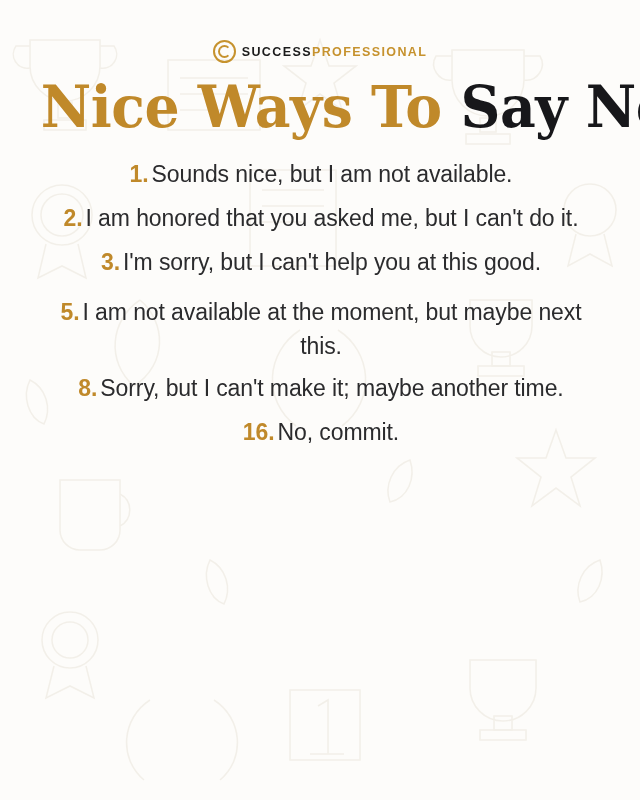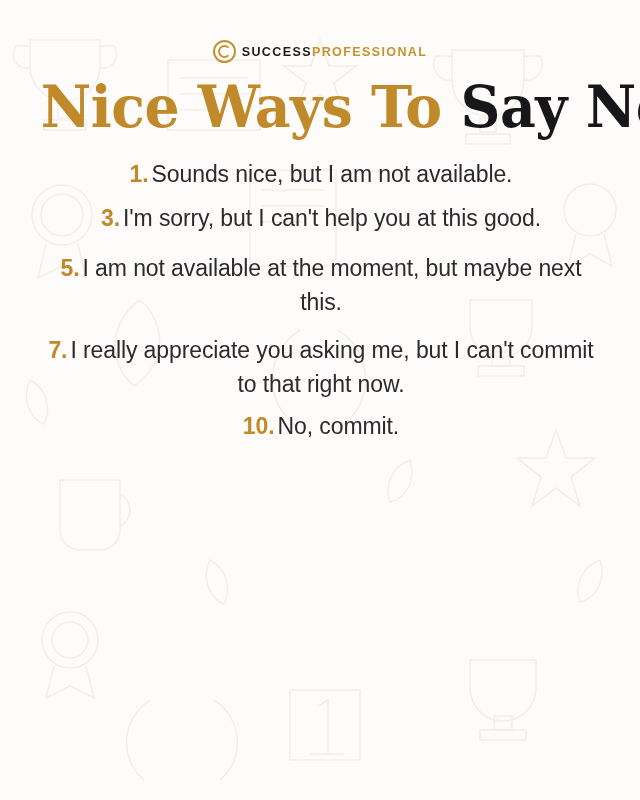--- a/index.html
+++ b/index.html
@@ -188,27 +188,30 @@
 
     <h1 class="headline">
       <span class="gold">Nice Ways To </span><span class="dark">Say No</span>
     </h1>
 
     <ol class="list">
       <li class="list-item">
         <span class="num">1.</span><span class="txt">Sounds nice, but I am not available.</span>
       </li>
       <li class="list-item">
+        <span class="num">2.</span><span class="txt">I am honored that you asked me, but I can't do it.</span>
+      </li>
+      <li class="list-item">
         <span class="num">3.</span><span class="txt">I'm sorry, but I can't help you at this good.</span>
       </li>
       <li class="list-item wrap">
         <span class="num">5.</span><span class="txt">I am not available at the moment, but maybe next this.</span>
       </li>
-      <li class="list-item wrap">
-        <span class="num">7.</span><span class="txt">I really appreciate you asking me, but I can't commit to that right now.</span>
-      </li>
-      <li class="list-item">
-        <span class="num">10.</span><span class="txt">No, commit.</span>
+      <li class="list-item">
+        <span class="num">8.</span><span class="txt">Sorry, but I can't make it; maybe another time.</span>
+      </li>
+      <li class="list-item">
+        <span class="num">16.</span><span class="txt">No, commit.</span>
       </li>
     </ol>
 
   </div>
 </div>
 
 </body></html>

